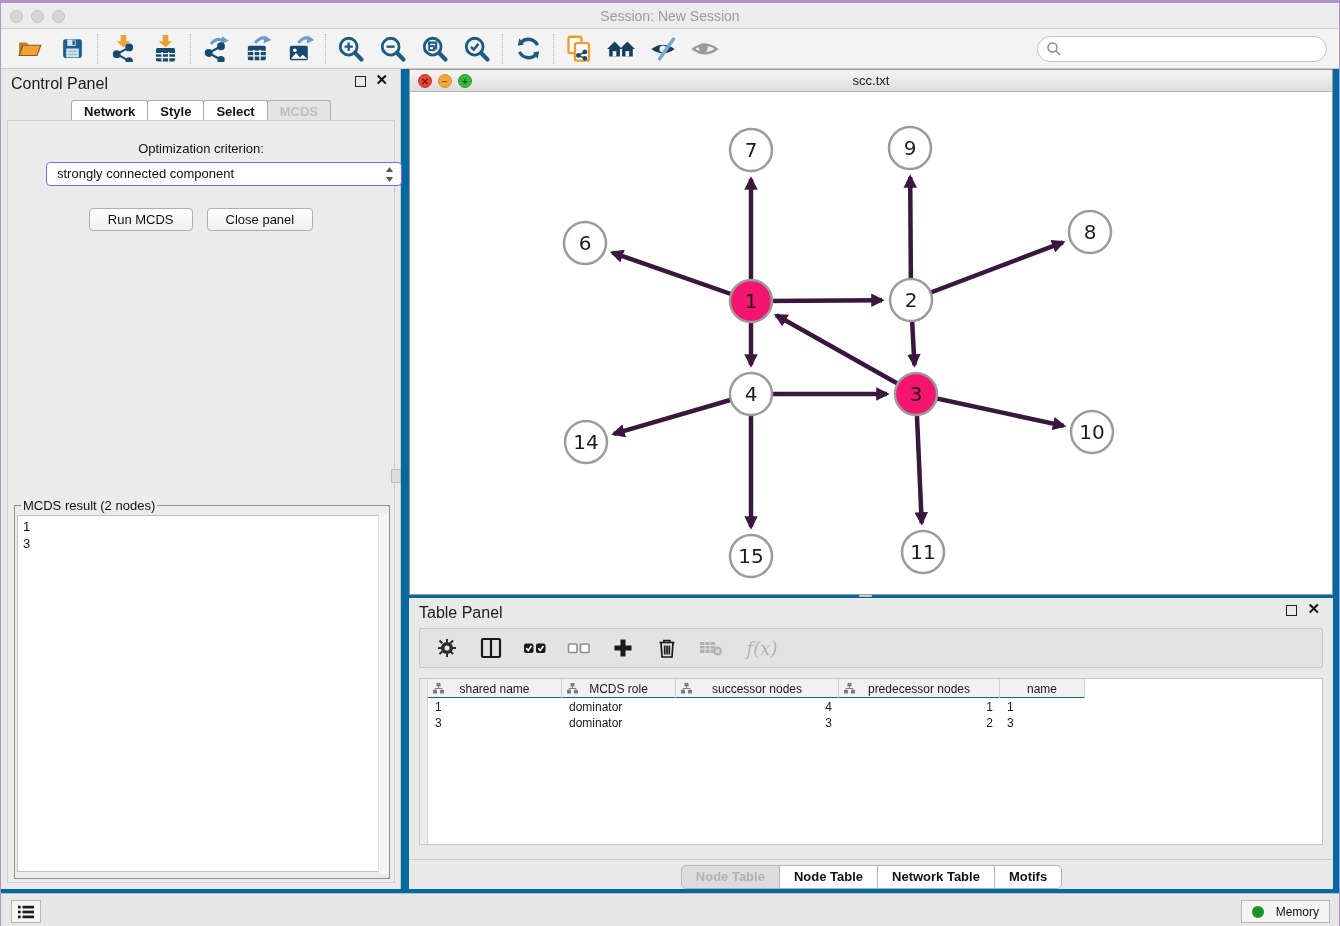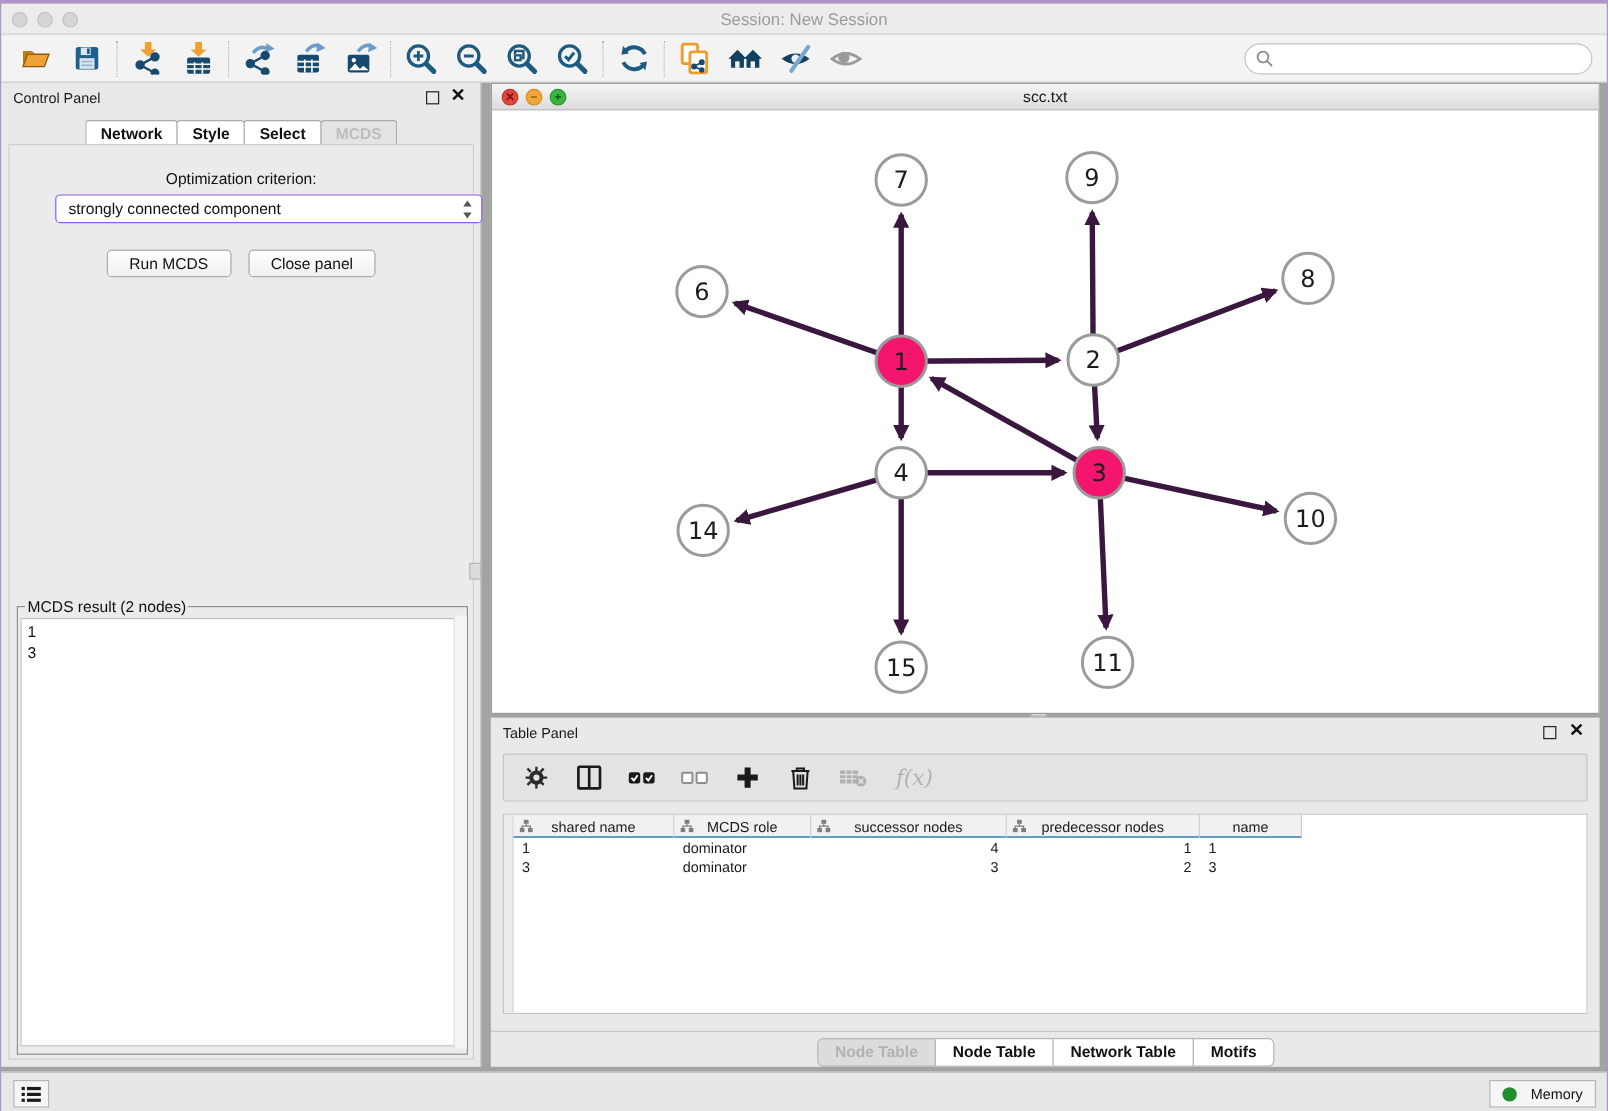--- a/index.html
+++ b/index.html
@@ -1,35 +1,35 @@
 <!DOCTYPE html>
 <html><head>
 <meta charset="utf-8">
 <style>
   * { margin:0; padding:0; box-sizing:border-box; }
   html,body { width:1340px; height:926px; }
   body { font-family:"Liberation Sans",sans-serif; background:#e3e3e3; position:relative; overflow:hidden; }
-  #app { position:absolute; inset:0; border:1px solid #b094c8; border-top:3px solid #b094c8; background:#a3a3a3; }
+  #app { position:absolute; inset:0; border:1px solid #b094c8; border-top:3px solid #b094c8; background:#0369a1; }
 
   
   .titlebar { position:absolute; left:0; top:0; width:100%; height:26px; background:#ececec; border-bottom:1px solid #cfcfcf; }
   .traffic-inactive { position:absolute; top:7px; width:13px; height:13px; border-radius:50%; background:#d6d6d6; border:1px solid #c2c2c2; }
   .titlebar-title { position:absolute; top:5px; left:0; width:100%; text-align:center; font-size:14px; color:#9b9b9b; }
 
   
   .toolbar { position:absolute; left:0; top:26px; width:100%; height:40px; background:#f3f3f3; border-bottom:1px solid #c4c4c4; display:flex; align-items:center; padding-left:8px; }
   .tb-btn { width:42px; height:34px; display:flex; align-items:center; justify-content:center; }
   .tb-sep { width:1px; height:30px; margin:0 4px; border-left:1px dotted #b5b5b5; }
   .search-wrap { position:absolute; right:12px; top:7px; width:290px; height:26px; }
   .search-wrap input { width:100%; height:100%; border:1px solid #c3c3c3; border-radius:13px; background:#fff; padding-left:28px; font-size:13px; outline:none; }
   .search-glyph { position:absolute; left:9px; top:5px; }
 
   
   .control-panel { position:absolute; left:0; top:66px; width:400px; height:820px; background:#e9e9e9; border-right:1px solid #c6c6c6; }
-  .panel-titlerow { position:absolute; left:10px; top:6px; font-size:12px; color:#1a1a1a; }
+  .panel-titlerow { position:absolute; left:10px; top:6px; font-size:16px; color:#1a1a1a; }
   .float-btn { position:absolute; top:7px; width:11px; height:11px; border:1.5px solid #222; background:transparent; }
   .close-btn { position:absolute; top:2px; font-size:15px; font-weight:700; color:#111; line-height:18px; }
   .cp-tabs { position:absolute; left:0; top:31px; width:100%; display:flex; justify-content:center; }
   .cp-tab { border:1px solid #aaa; border-bottom:none; border-radius:3px 3px 0 0; background:#fff; padding:3px 12px 4px; font-size:13px; font-weight:700; color:#111; margin-right:-1px; }
   .cp-tab.active { background:#e4e4e4; color:#bdbdbd; }
   .cp-body { position:absolute; left:6px; top:51px; width:388px; height:763px; background:#ebebeb; border:1px solid #cfcfcf; }
   .opt-label { position:absolute; left:0; top:20px; width:100%; text-align:center; font-size:13px; color:#111; }
   .criterion-select { position:absolute; left:38px; top:41px; width:356px; height:24px; background:#fff; border:1px solid #8b5cf6; border-radius:4px; font-size:13px; color:#111; line-height:22px; padding-left:10px; }
   .sel-arrows { position:absolute; right:7px; top:3px; }
   .cp-buttons { position:absolute; left:0; top:74px; width:100%; display:flex; justify-content:center; gap:14px;margin-top:13px; }

